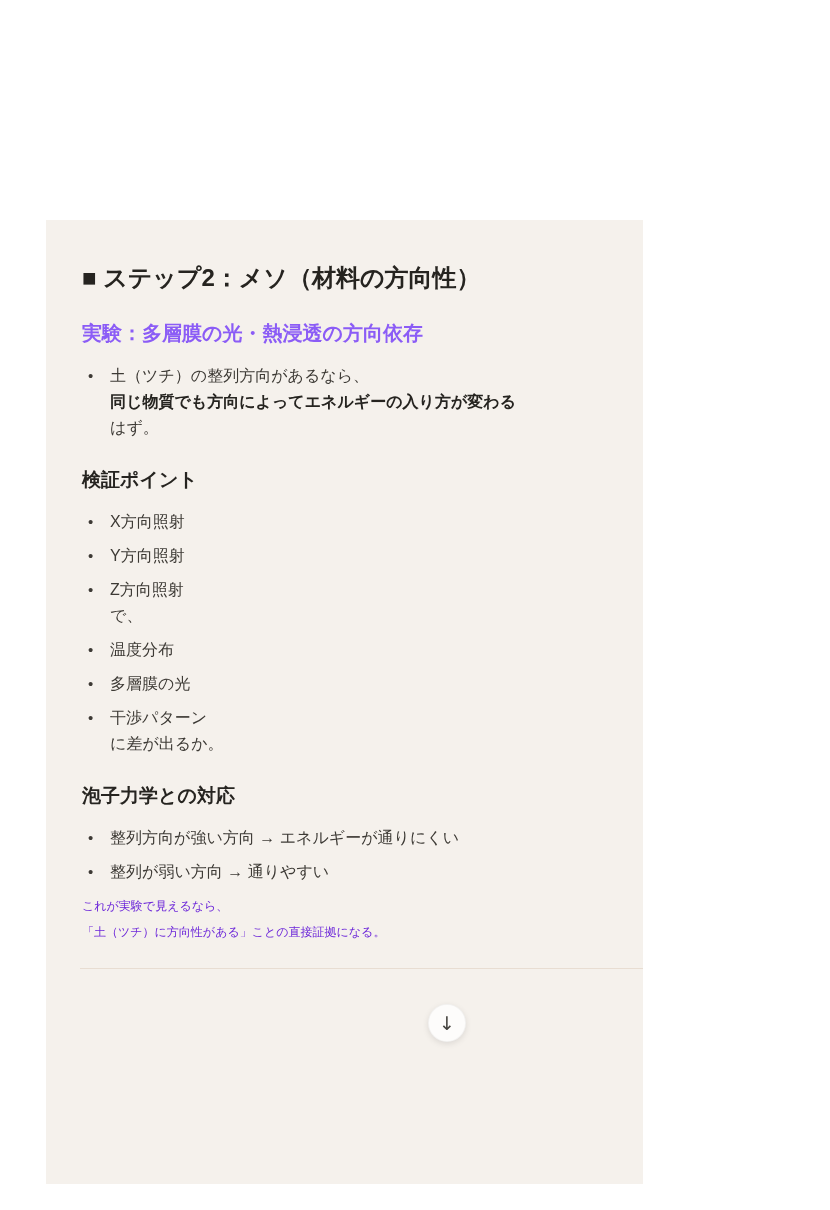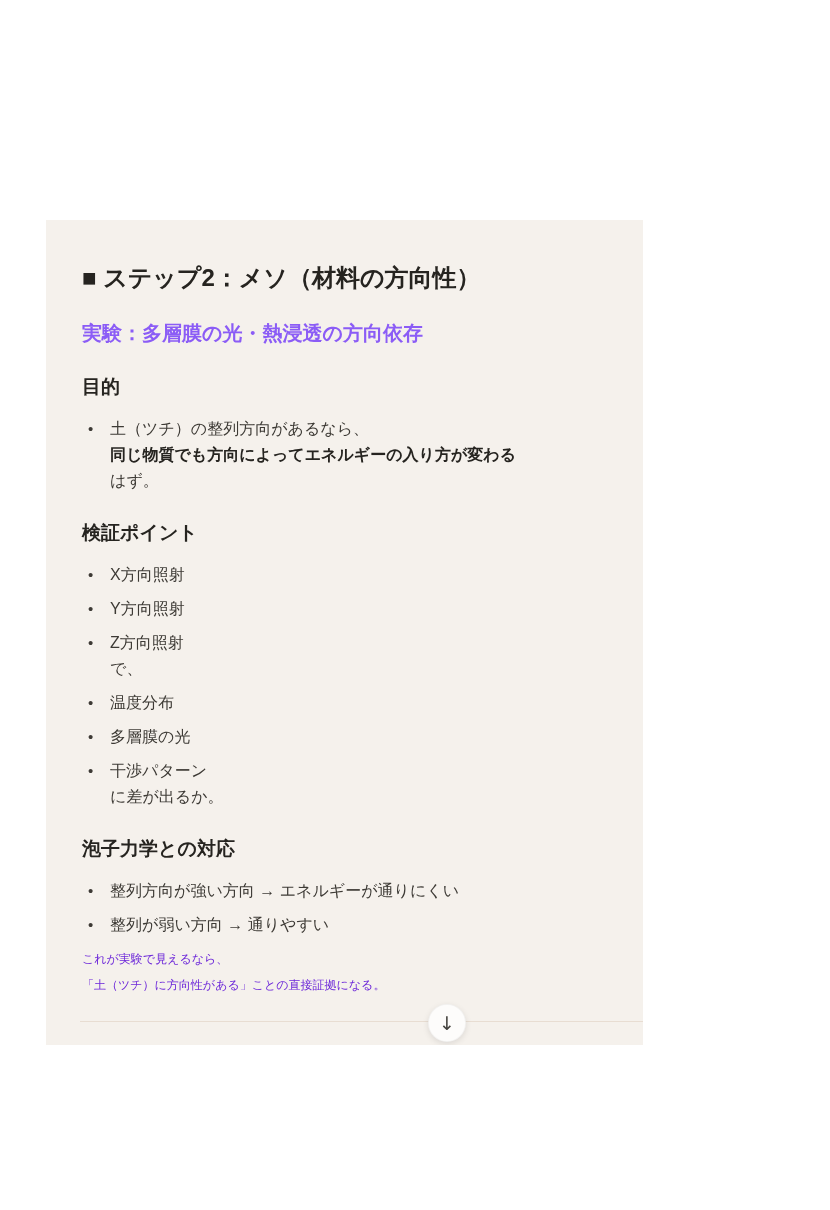--- a/index.html
+++ b/index.html
@@ -13,21 +13,21 @@
     width: 830px;
     height: 1210px;
     background: #ffffff;
     overflow: hidden;
   }
   .card {
     position: absolute;
     left: 46px;
     top: 220px;
     width: 597px;
-    height: 825px;
+    height: 964px;
     background: #f5f1ec;
     box-sizing: border-box;
     padding: 40px 36px 0 36px;
     overflow: hidden;
   }
   .doc-title {
     margin: 0;
     font-size: 24px;
     line-height: 36px;
     font-weight: bold;
@@ -111,21 +111,20 @@
 <body>
 
 <div class="page">
 
   <div class="card">
 
     <h1 class="doc-title">■ ステップ2：メソ（材料の方向性）</h1>
 
     <h2 class="doc-subtitle">実験：多層膜の光・熱浸透の方向依存</h2>
 
-    <h3 class="sec-heading">目的</h3>
 
     <ul class="bullets">
       <li>
         <span class="bullet-marker">•</span>
         <span class="bullet-body">
           <span>土（ツチ）の整列方向があるなら、</span><br>
           <span class="bold-line">同じ物質でも方向によってエネルギーの入り方が変わる</span><br>
           <span>はず。</span>
         </span>
       </li>

